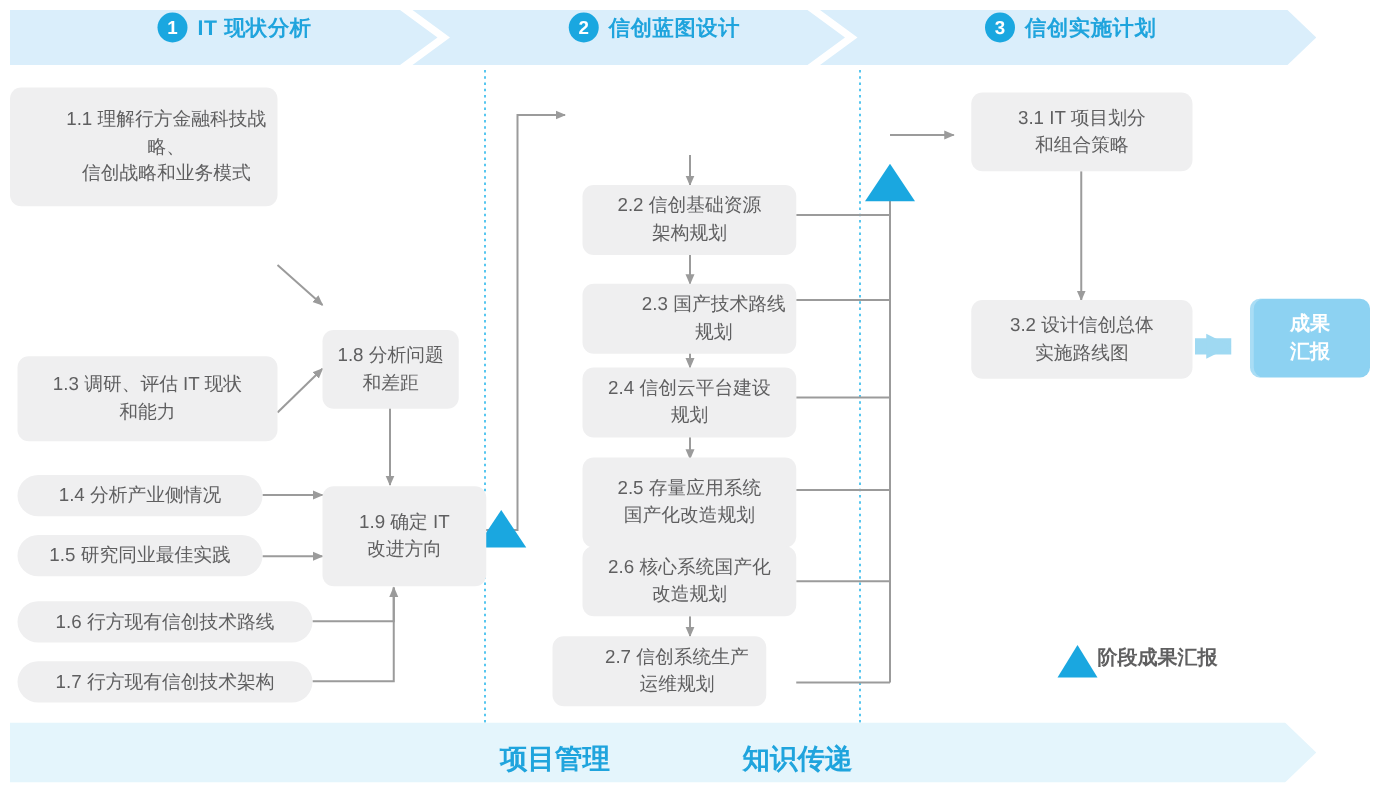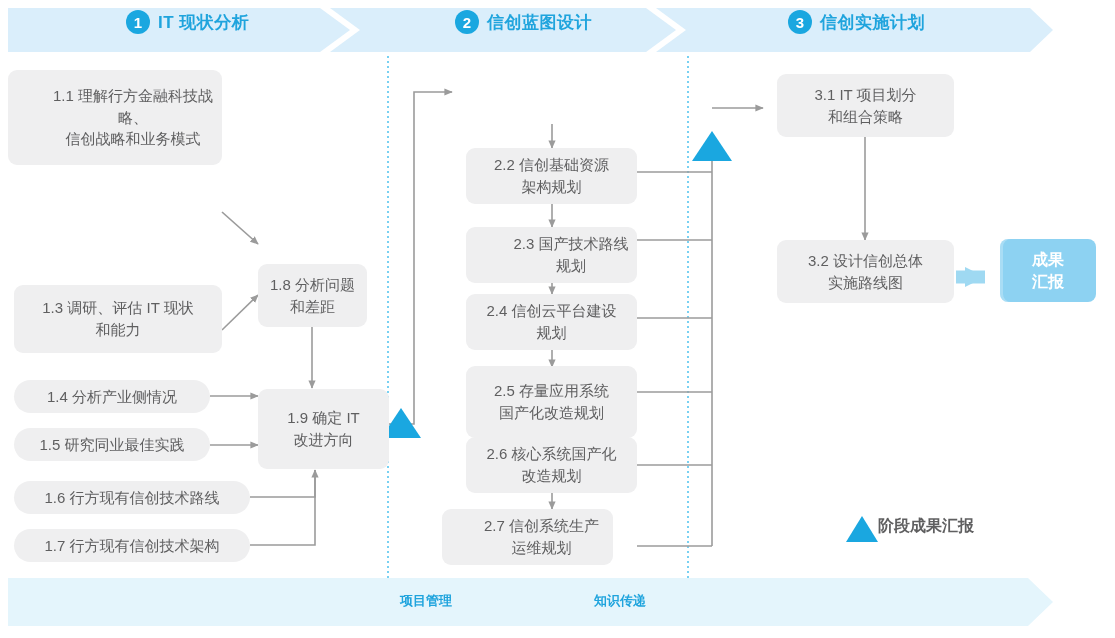--- a/index.html
+++ b/index.html
@@ -44,21 +44,21 @@
 
   
   .legend{position:absolute;left:846px;top:516px;display:flex;align-items:flex-start;gap:0;}
   .legend-tri{width:0;height:0;border-left:16px solid transparent;border-right:16px solid transparent;border-bottom:26px solid #1aa7e0;}
   .legend-text{font-size:16px;font-weight:bold;color:#5f5f60;white-space:nowrap;}
 
   
   .bottom-bar{position:absolute;left:8px;top:578px;width:1045px;height:48px;}
   .bottom-bar svg{position:absolute;left:0;top:0;}
   .bottom-label{
-    position:absolute;top:592px;font-size:13px;font-weight:bold;color:#1fa4dd;
+    position:absolute;top:592px;font-size:22px;font-weight:bold;color:#1fa4dd;
     white-space:nowrap;
   }
 </style>
 </head>
 <body>
 
 <div id="canvas">
 
   <div class="phase-bar">
     <svg width="1045" height="44" viewBox="0 0 1045 44">

